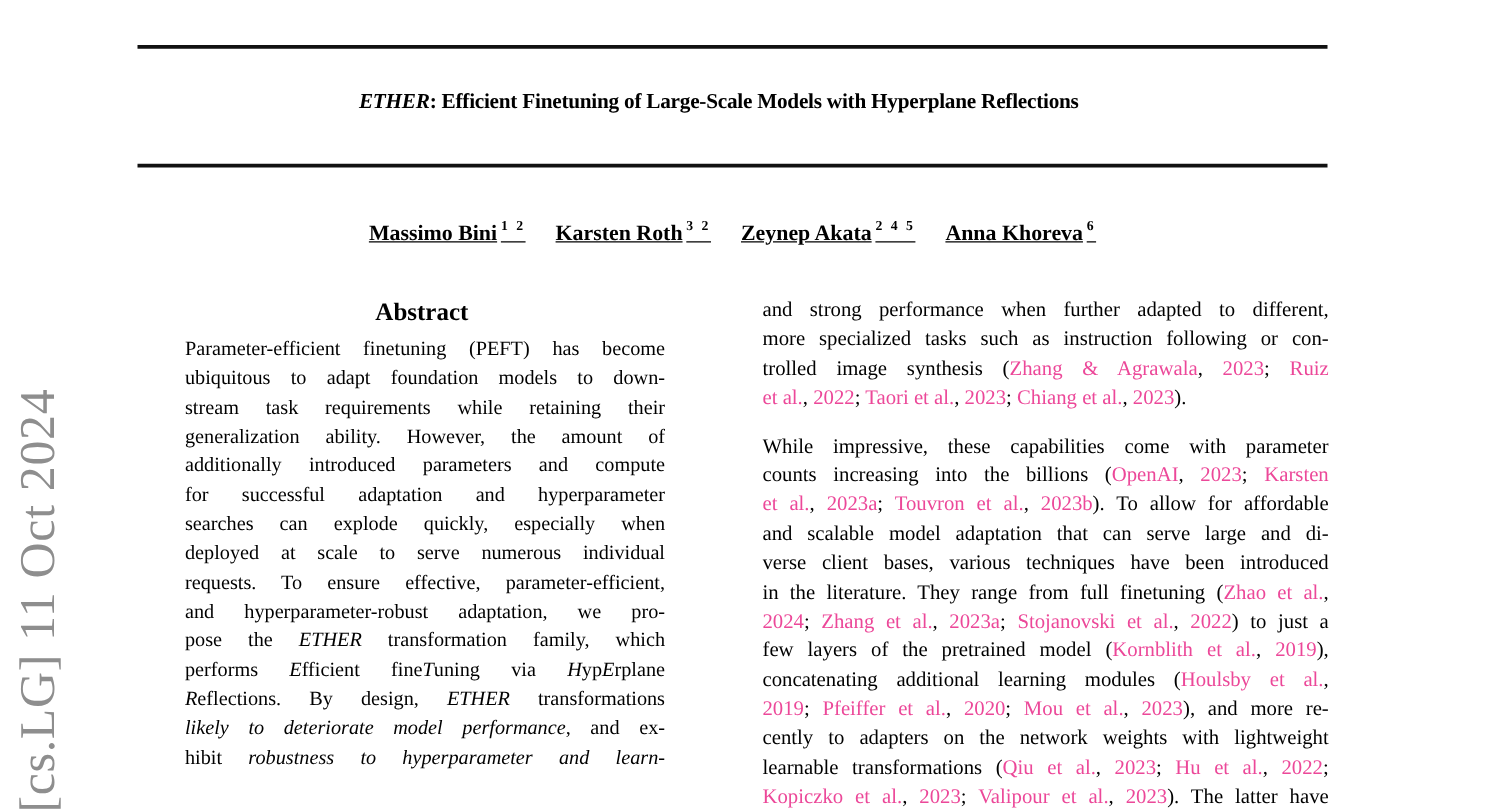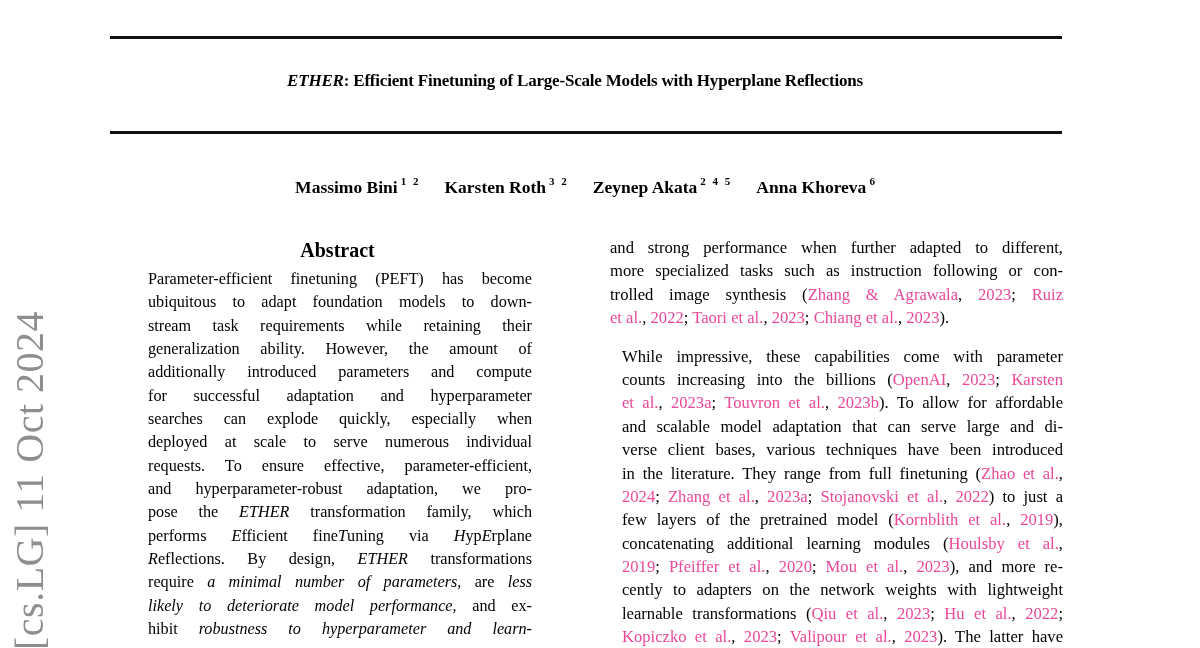--- a/index.html
+++ b/index.html
@@ -17,20 +17,21 @@
     text-align:center; font-weight:bold; font-size:17px; line-height:34px;
     letter-spacing:-0.2px; white-space:nowrap;
   }
   .it { font-style:italic; }
   .cite { color:#ec4899; }
 
   #authors {
     position:absolute; left:110px; top:170px; width:952px;
     text-align:center; font-weight:bold; font-size:17.5px; line-height:24px;
     white-space:nowrap;
+    text-decoration:underline;
   }
   .author { margin:0 12px; }
   .author sup { font-size:11px; position:relative; top:-1px; margin-left:3px; letter-spacing:2px; font-weight:bold; }
 
   #abstract-heading {
     position:absolute; left:110px; top:238px; width:455px;
     text-align:center; font-weight:bold; font-size:20px; line-height:24px;
   }
   #abstract-body {
     position:absolute; left:148px; top:268px; width:384px;
@@ -39,21 +40,21 @@
   #right-column {
     position:absolute; left:610px; top:236px; width:453px;
     font-size:16.6px; line-height:23.4px;
   }
   .line {
     text-align:justify; text-align-last:justify;
     height:23.35px; overflow:hidden;
   }
   #right-column .line { height:23.4px; }
   .line.nojust { text-align:left; text-align-last:auto; }
-  .para + .para { margin-top:15px;margin-left:12px; }
+  .para + .para { margin-top:15px; }
 
   #watermark {
     position:absolute; left:8px; top:650px;
     transform:rotate(-90deg); transform-origin:left top;
     font-size:40px; line-height:44px; color:#8e8e8e;
     white-space:nowrap; letter-spacing:0.5px;
   }
 </style>
 </head>
 <body>
@@ -75,21 +76,20 @@
     <div class="line"><span>generalization ability. However, the amount of</span></div>
     <div class="line"><span>additionally introduced parameters and compute</span></div>
     <div class="line"><span>for successful adaptation and hyperparameter</span></div>
     <div class="line"><span>searches can explode quickly, especially when</span></div>
     <div class="line"><span>deployed at scale to serve numerous individual</span></div>
     <div class="line"><span>requests. To ensure effective, parameter-efficient,</span></div>
     <div class="line"><span>and hyperparameter-robust adaptation, we pro-</span></div>
     <div class="line"><span>pose the </span><span class="it">ETHER</span><span> transformation family, which</span></div>
     <div class="line"><span>performs </span><span class="it">E</span><span>fficient fine</span><span class="it">T</span><span>uning via </span><span class="it">H</span><span>yp</span><span class="it">E</span><span>rplane</span></div>
     <div class="line"><span class="it">R</span><span>eflections. By design, </span><span class="it">ETHER</span><span> transformations</span></div>
-    <div class="line"><span>require </span><span class="it">a minimal number of parameters</span><span>, are </span><span class="it">less</span></div>
     <div class="line"><span class="it">likely to deteriorate model performance</span><span>, and ex-</span></div>
     <div class="line"><span>hibit </span><span class="it">robustness to hyperparameter and learn-</span></div>
   </div>
 
 <div id="right-column">
     <div class="para">
       <div class="line"><span>and strong performance when further adapted to different,</span></div>
       <div class="line"><span>more specialized tasks such as instruction following or con-</span></div>
       <div class="line"><span>trolled image synthesis (</span><span class="cite">Zhang &amp; Agrawala</span><span>, </span><span class="cite">2023</span><span>; </span><span class="cite">Ruiz</span></div>
       <div class="line nojust"><span class="cite">et al.</span><span>, </span><span class="cite">2022</span><span>; </span><span class="cite">Taori et al.</span><span>, </span><span class="cite">2023</span><span>; </span><span class="cite">Chiang et al.</span><span>, </span><span class="cite">2023</span><span>).</span></div>

